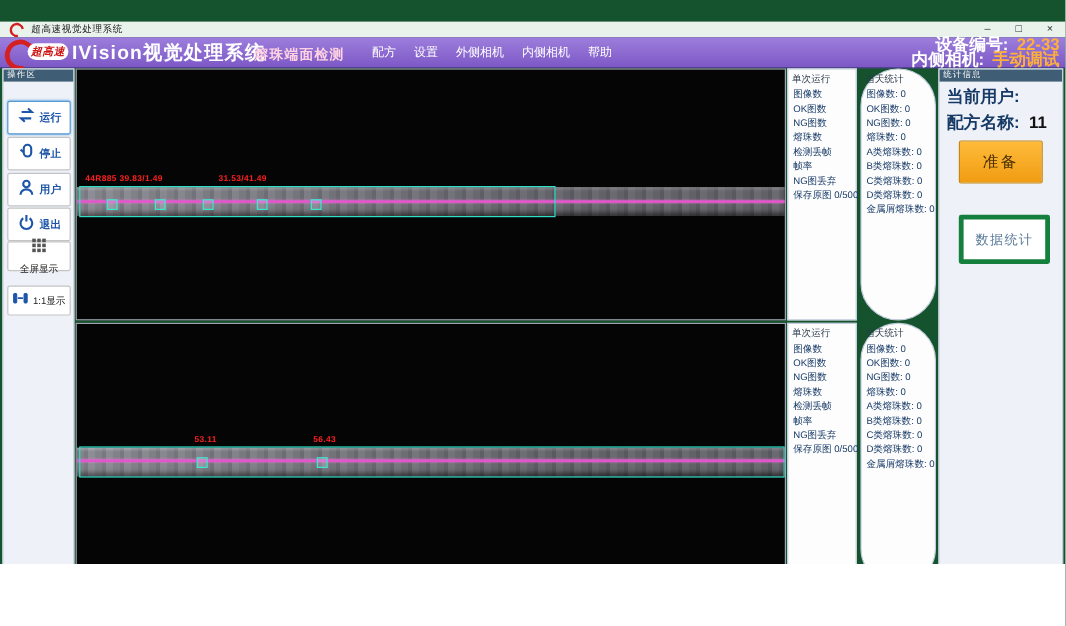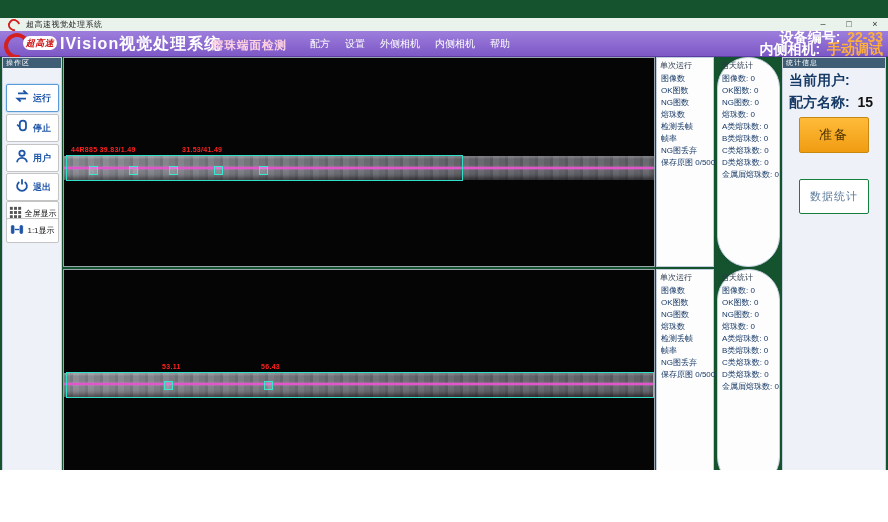--- a/index.html
+++ b/index.html
@@ -58,21 +58,21 @@
   .gbox.day{left:61px;width:63px;border-radius:31px;}
   .gtitle{font-size:8px;color:#2a3a4a;padding:2px 0 2px 3px;white-space:nowrap;}
   .stat-row{font-size:8px;line-height:12px;color:#173a66;padding-left:4px;white-space:nowrap;}
   
   .info{position:absolute;left:782px;top:57px;width:104px;height:432px;background:#eef2f8;border:1px solid #c6d0dc;box-sizing:border-box;}
   .info .line{font-size:14px;font-weight:bold;color:#173a66;padding:4px 0 0 6px;white-space:nowrap;}
   .info .line .val{font-weight:bold;color:#111;margin-left:4px;}
   .btn-prepare{position:absolute;left:16px;top:59px;width:68px;height:34px;
         background:linear-gradient(#ffbb3a,#f09c12);border:1px solid #c8870f;border-radius:2px;
         font-size:13px;color:#4a3000;display:flex;align-items:center;justify-content:center;letter-spacing:2px;cursor:default;}
-  .btn-data{position:absolute;left:16px;top:121px;width:68px;height:33px;background:#ffffff;border:1px solid #15803d;border-radius:2px;
+  .btn-data{position:absolute;left:16px;top:121px;width:68px;height:33px;background:#ffffff;border:4px solid #15803d;border-radius:2px;
         font-size:11px;color:#5a7a9a;display:flex;align-items:center;justify-content:center;letter-spacing:1px;cursor:default;}
   
   .statusbar{position:absolute;left:0;top:489px;width:888px;height:13px;
         background:linear-gradient(#9a7ad8,#7d58c6);display:flex;align-items:center;}
   .statusbar .comm{font-size:8px;color:#ffffff;margin-left:8px;}
   .led{width:9px;height:9px;background:#ffffff;border-radius:2px;margin-left:5px;display:flex;align-items:center;justify-content:center;}
   .led i{display:block;width:5px;height:5px;background:#22cc22;}
   .sbright{position:absolute;right:6px;top:0;height:13px;display:flex;align-items:center;gap:10px;
         font-size:8px;color:#efeafd;}
   .greenstrip{position:absolute;left:0;top:502px;width:888px;height:6px;background:#d8efd8;}
@@ -148,37 +148,37 @@
     </div>
 
     <div class="sbtn" style="top:115px;">
       <span>
         <svg width="16" height="16" viewBox="0 0 18 18" fill="none" stroke="#1d55a8" stroke-width="2">
           <path d="M6 5.5 a5.5 5.5 0 1 0 6 0 M9 2.5 v6"></path>
         </svg></span>
       <span class="lbl">退出</span>
     </div>
 
-    <div class="sbtn small" style="top:143px;height:23px;">
+    <div class="sbtn small" style="top:143px;height:23px;flex-direction:column;">
       <span>
         <svg width="13" height="13" viewBox="0 0 15 15" fill="#555">
           <rect x="1" y="1" width="3.4" height="3.4"></rect>
             <rect x="5.8" y="1" width="3.4" height="3.4"></rect>
             <rect x="10.6" y="1" width="3.4" height="3.4"></rect>
           <rect x="1" y="5.8" width="3.4" height="3.4"></rect>
             <rect x="5.8" y="5.8" width="3.4" height="3.4"></rect>
             <rect x="10.6" y="5.8" width="3.4" height="3.4"></rect>
           <rect x="1" y="10.6" width="3.4" height="3.4"></rect>
             <rect x="5.8" y="10.6" width="3.4" height="3.4"></rect>
             <rect x="10.6" y="10.6" width="3.4" height="3.4"></rect>
         </svg></span>
       <span class="lbl">全屏显示</span>
     </div>
 
-    <div class="sbtn small" style="top:160px;height:23px;">
+    <div class="sbtn small" style="top:180px;height:23px;">
       <span>
         <svg width="14" height="13" viewBox="0 0 16 15" fill="#1d55a8" stroke="#1d55a8">
           <rect x="1.5" y="3" width="3" height="9" rx="1"></rect>
             <rect x="11.5" y="3" width="3" height="9" rx="1"></rect>
           <path d="M5.5 7.5 h5" stroke-width="1.6" fill="none"></path>
         </svg></span>
       <span class="lbl">1:1显示</span>
     </div>
   </div>
 
@@ -269,21 +269,21 @@
     </div>
   </div>
 
   <div class="info">
     <div class="paneltitle">统计信息</div>
     <div class="line">
       <span>当前用户:</span>
     </div>
     <div class="line">
       <span>配方名称:</span>
-      <span class="val">15</span>
+      <span class="val">11</span>
     </div>
     <div class="btn-prepare">准备</div>
     <div class="btn-data">数据统计</div>
   </div>
 
   <div class="statusbar">
     <span class="comm">通讯状态:</span>
     <span class="led">
         <i></i>
       </span>

